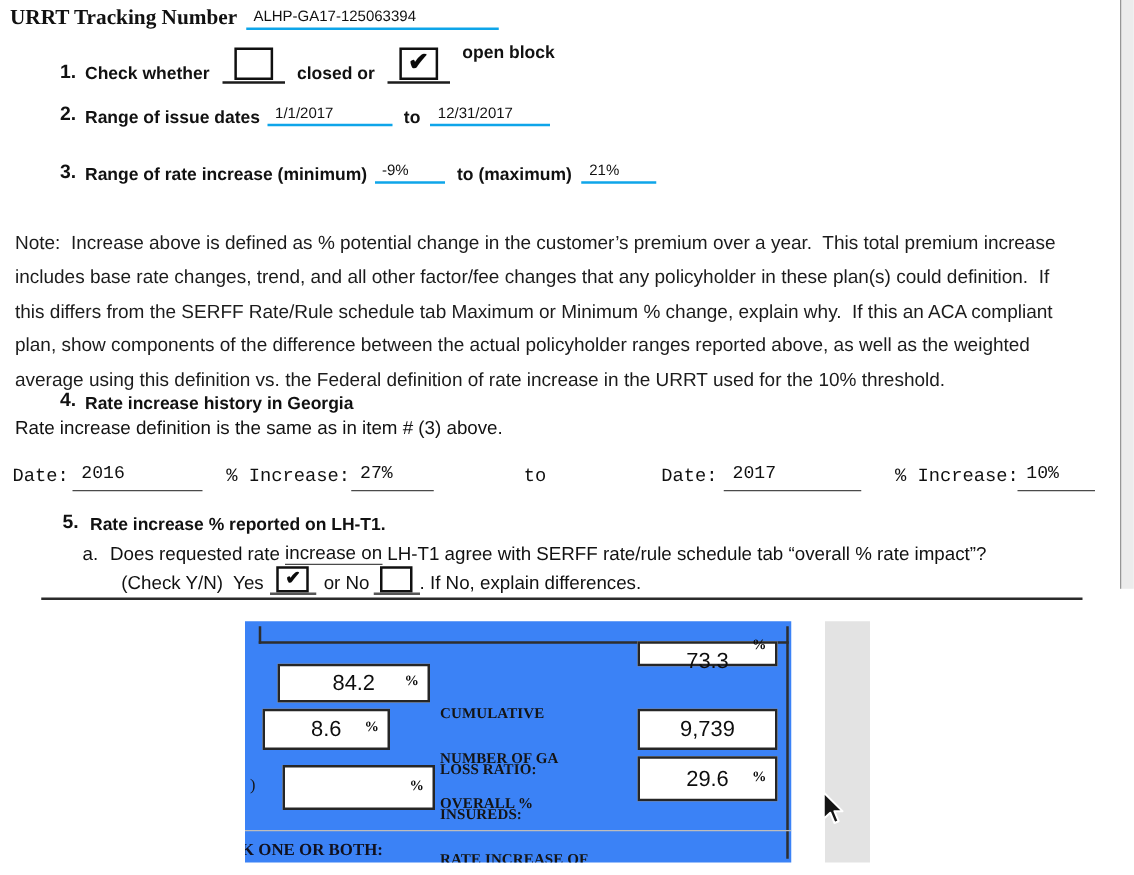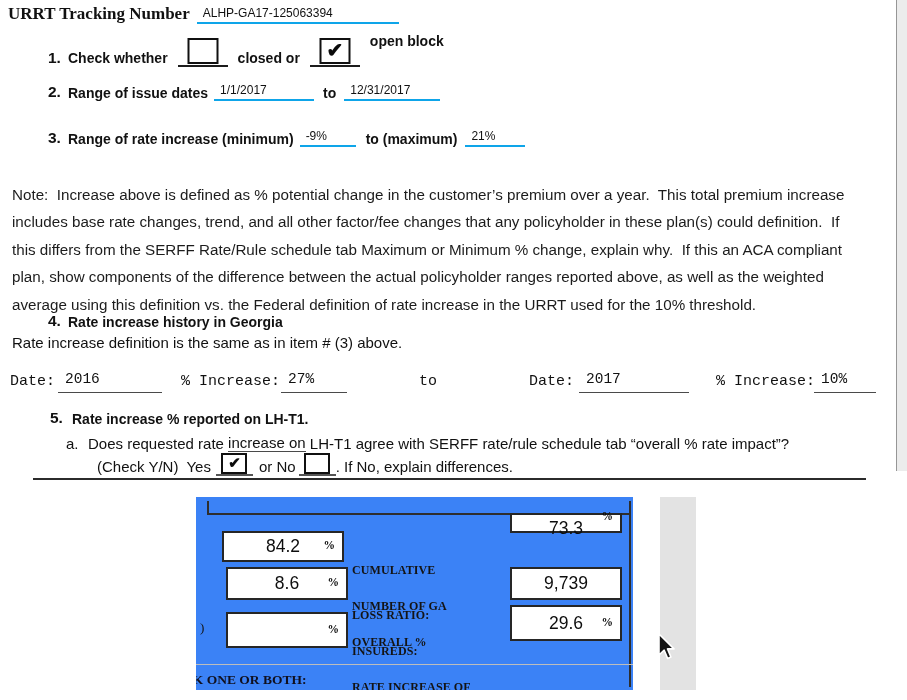--- a/index.html
+++ b/index.html
@@ -164,21 +164,21 @@
     </div>
     <div class="tlabel" style="left:156px;top:35px;">
       <div>CUMULATIVE</div>
       <div>LOSS RATIO:</div>
     </div>
     <div class="vbox" style="left:314px;top:16px;width:112px;height:20px;line-height:27px;">
       <span>73.3</span>
       <span class="unit">%</span>
     </div>
 
-    <div class="vbox" style="left:30px;top:70px;width:122px;height:33px;line-height:29px;">
+    <div class="vbox" style="left:14px;top:70px;width:102px;height:33px;line-height:29px;">
       <span>8.6</span>
       <span class="unit">%</span>
     </div>
     <div class="tlabel" style="left:156px;top:71px;">
       <div>NUMBER OF GA</div>
       <div>INSUREDS:</div>
     </div>
     <div class="vbox" style="left:314px;top:70px;width:112px;height:33px;line-height:29px;">
       <span>9,739</span>
       <span class="unit"></span>

